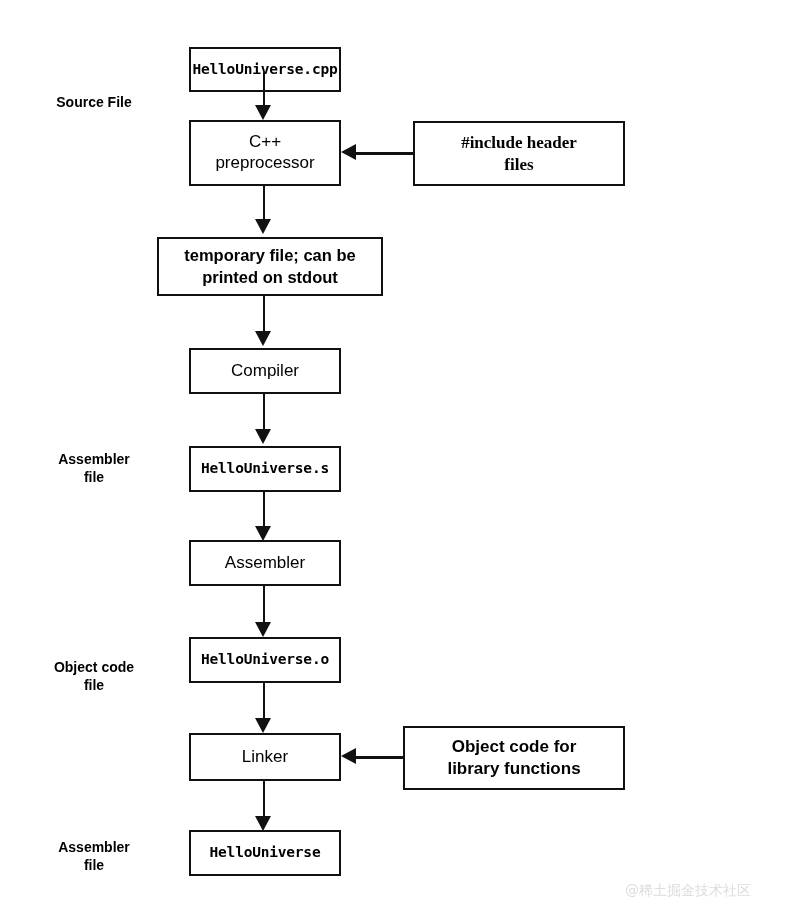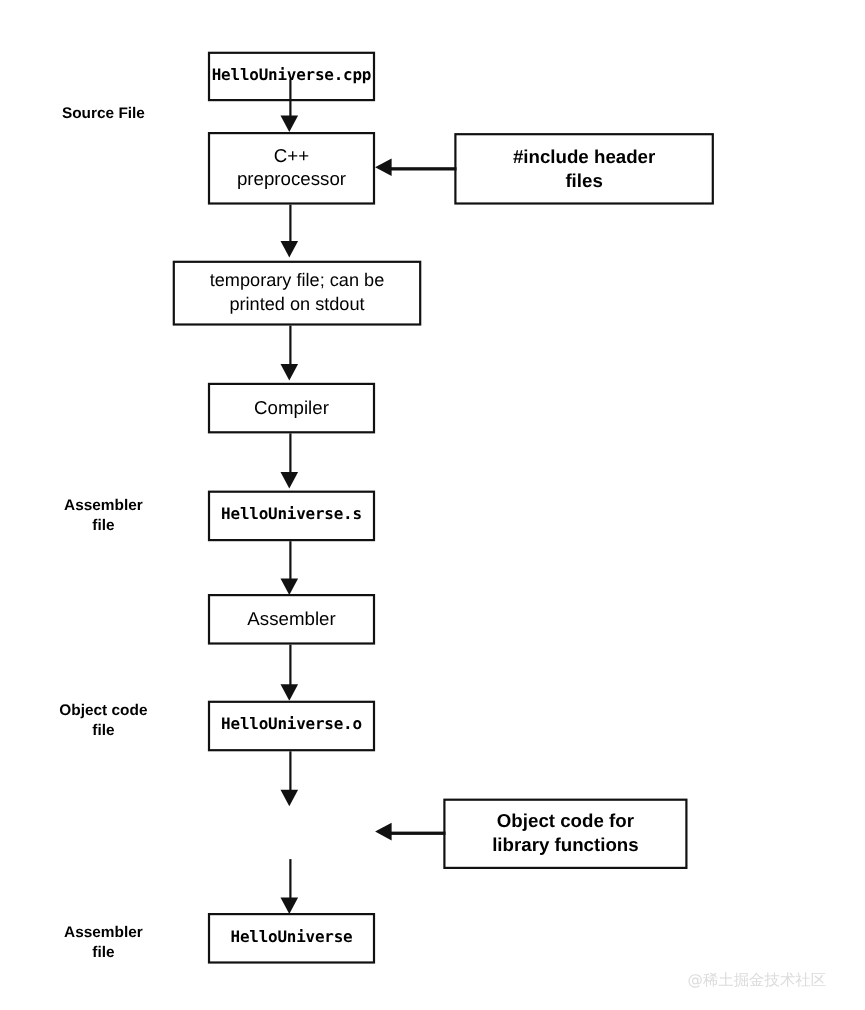--- a/index.html
+++ b/index.html
@@ -106,38 +106,38 @@
 </head>
 <body>
 
 <div id="canvas">
 
   <div class="stage-label" style="left:14px; top:93px; width:160px;">Source File</div>
 
   <div class="stage-label" style="left:14px; top:450px; width:160px;">Assembler
 file</div>
 
-  <div class="stage-label" style="left:14px; top:636px; width:160px;">Object code
+  <div class="stage-label" style="left:14px; top:658px; width:160px;">Object code
 file</div>
 
   <div class="stage-label" style="left:14px; top:838px; width:160px;">Assembler
 file</div>
 
   <div class="box box-file" style="left:189px; top:27px; width:152px; height:45px;margin-top:20px;">HelloUniverse.cpp</div>
 
   <div class="vline" style="left:262.5px; top:72px; height:35px;"></div>
   <div class="arrow-down" style="left:255px; top:105px;"></div>
 
   <div class="box box-proc" style="left:189px; top:120px; width:152px; height:66px; white-space:pre-line;">C++
 preprocessor</div>
 
   <div class="vline" style="left:262.5px; top:186px; height:35px;"></div>
   <div class="arrow-down" style="left:255px; top:219px;"></div>
 
-  <div class="box box-temp" style="left:157px; top:237px; width:226px; height:59px; white-space:pre-line;">temporary file; can be
+  <div class="box box-temp" style="left:157px; top:237px; width:226px; height:59px; white-space:pre-line;font-weight:bold;">temporary file; can be
 printed on stdout</div>
 
   <div class="vline" style="left:262.5px; top:296px; height:37px;"></div>
   <div class="arrow-down" style="left:255px; top:331px;"></div>
 
   <div class="box box-proc" style="left:189px; top:348px; width:152px; height:46px;">Compiler</div>
 
   <div class="vline" style="left:262.5px; top:394px; height:37px;"></div>
   <div class="arrow-down" style="left:255px; top:429px;"></div>
 
@@ -149,27 +149,28 @@
   <div class="box box-proc" style="left:189px; top:540px; width:152px; height:46px;">Assembler</div>
 
   <div class="vline" style="left:262.5px; top:586px; height:39px;"></div>
   <div class="arrow-down" style="left:255px; top:622px;"></div>
 
   <div class="box box-file" style="left:189px; top:637px; width:152px; height:46px;">HelloUniverse.o</div>
 
   <div class="vline" style="left:262.5px; top:683px; height:38px;"></div>
   <div class="arrow-down" style="left:255px; top:718px;"></div>
 
+  <div class="box box-proc" style="left:189px; top:733px; width:152px; height:48px;">Linker</div>
 
   <div class="vline" style="left:262.5px; top:781px; height:38px;"></div>
   <div class="arrow-down" style="left:255px; top:816px;"></div>
 
   <div class="box box-file" style="left:189px; top:830px; width:152px; height:46px;">HelloUniverse</div>
 
-  <div class="box box-note" style="left:413px; top:121px; width:236px; height:65px; white-space:pre-line;">#include header
+  <div class="box box-note" style="left:413px; top:121px; width:212px; height:65px; white-space:pre-line;font-family:Liberation Serif, serif;">#include header
 files</div>
 
   <div class="hline" style="left:355px; top:152px; width:60px;"></div>
   <div class="arrow-left" style="left:341px; top:144px;"></div>
 
   <div class="box box-note" style="left:403px; top:726px; width:222px; height:64px; white-space:pre-line;">Object code for
 library functions</div>
 
   <div class="hline" style="left:355px; top:756px; width:50px;"></div>
   <div class="arrow-left" style="left:341px; top:748px;"></div>

